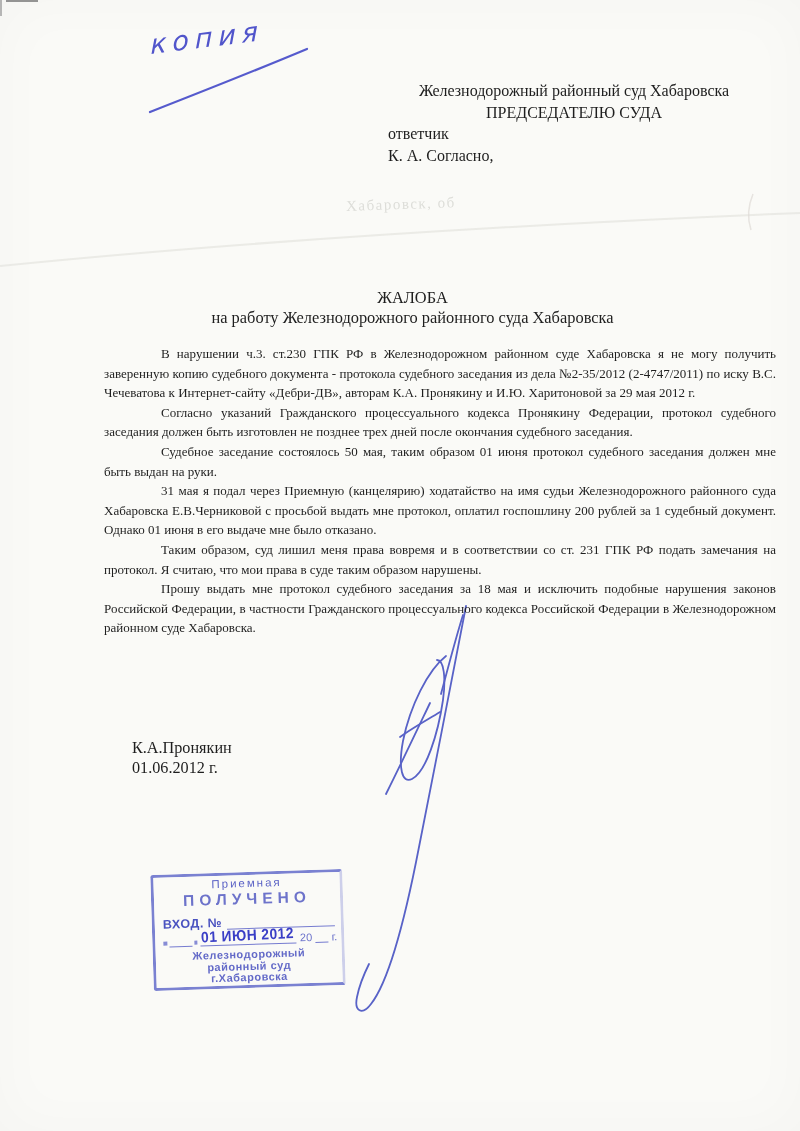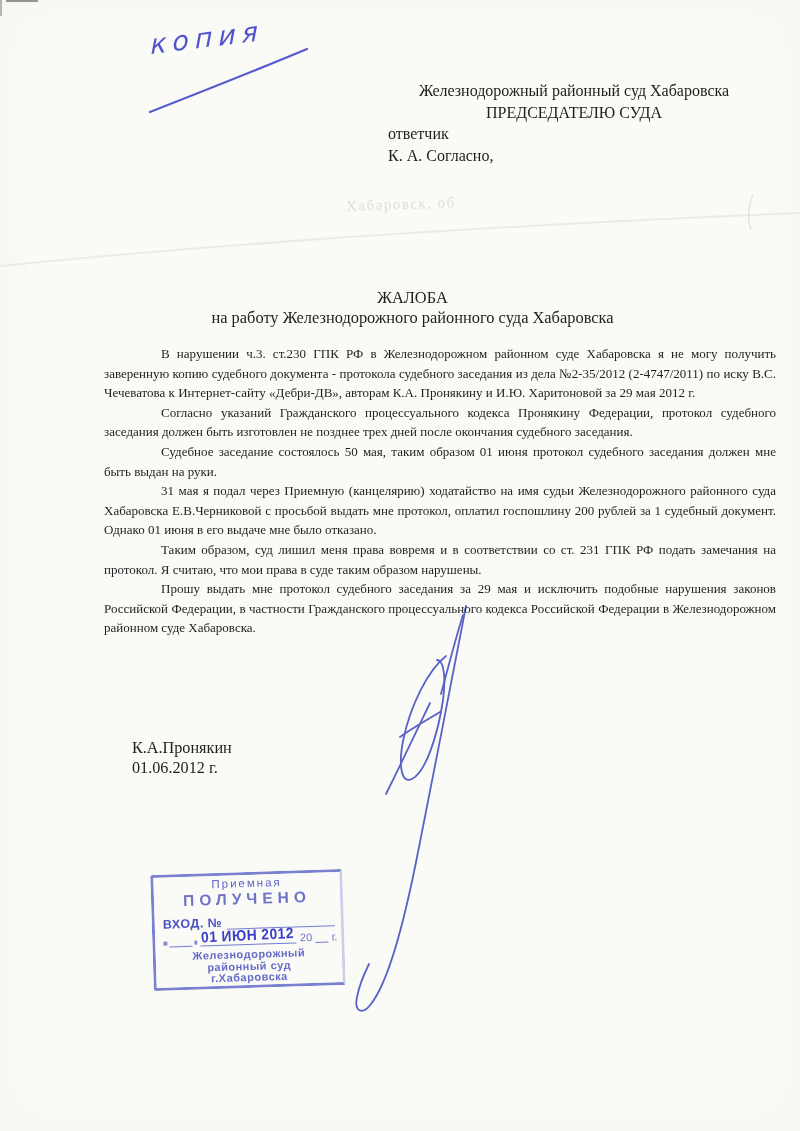--- a/index.html
+++ b/index.html
@@ -139,21 +139,21 @@
     <div>ЖАЛОБА</div>
     <div>на работу Железнодорожного районного суда Хабаровска</div>
   </div>
 
   <div class="body-block">
     <p>В нарушении ч.3. ст.230 ГПК РФ в Железнодорожном районном суде Хабаровска я не могу получить заверенную копию судебного документа  - протокола судебного заседания из дела №2-35/2012 (2-4747/2011) по иску В.С. Чечеватова к Интернет-сайту «Дебри-ДВ», авторам К.А. Пронякину и И.Ю. Харитоновой за 29 мая 2012 г.</p>
     <p>Согласно указаний Гражданского процессуального кодекса Пронякину Федерации, протокол судебного заседания должен быть изготовлен не позднее трех дней после окончания судебного заседания.</p>
     <p>Судебное заседание состоялось 50 мая, таким образом 01 июня протокол судебного заседания должен мне быть выдан на руки.</p>
     <p>31 мая я подал через Приемную (канцелярию) ходатайство на имя судьи Железнодорожного районного суда Хабаровска Е.В.Черниковой с просьбой выдать мне протокол, оплатил госпошлину 200 рублей за 1 судебный документ. Однако 01 июня в его выдаче мне было отказано.</p>
     <p>Таким образом, суд лишил меня права вовремя и в соответствии со ст. 231 ГПК РФ подать замечания на протокол. Я считаю, что мои права в суде таким образом нарушены.</p>
-    <p>Прошу выдать мне протокол судебного заседания за 29 мая и исключить подобные нарушения законов Российской Федерации, в частности Гражданского процессуального кодекса Российской Федерации в Железнодорожном районном суде Хабаровска.</p>
+    <p>Прошу выдать мне протокол судебного заседания за 18 мая и исключить подобные нарушения законов Российской Федерации, в частности Гражданского процессуального кодекса Российской Федерации в Железнодорожном районном суде Хабаровска.</p>
   </div>
 
   <div class="sig-block">
     <div>К.А.Пронякин</div>
     <div>01.06.2012 г.</div>
   </div>
 
   <div class="stamp">
     <div class="st-l1">Приемная</div>
     <div class="st-l2">ПОЛУЧЕНО</div>

